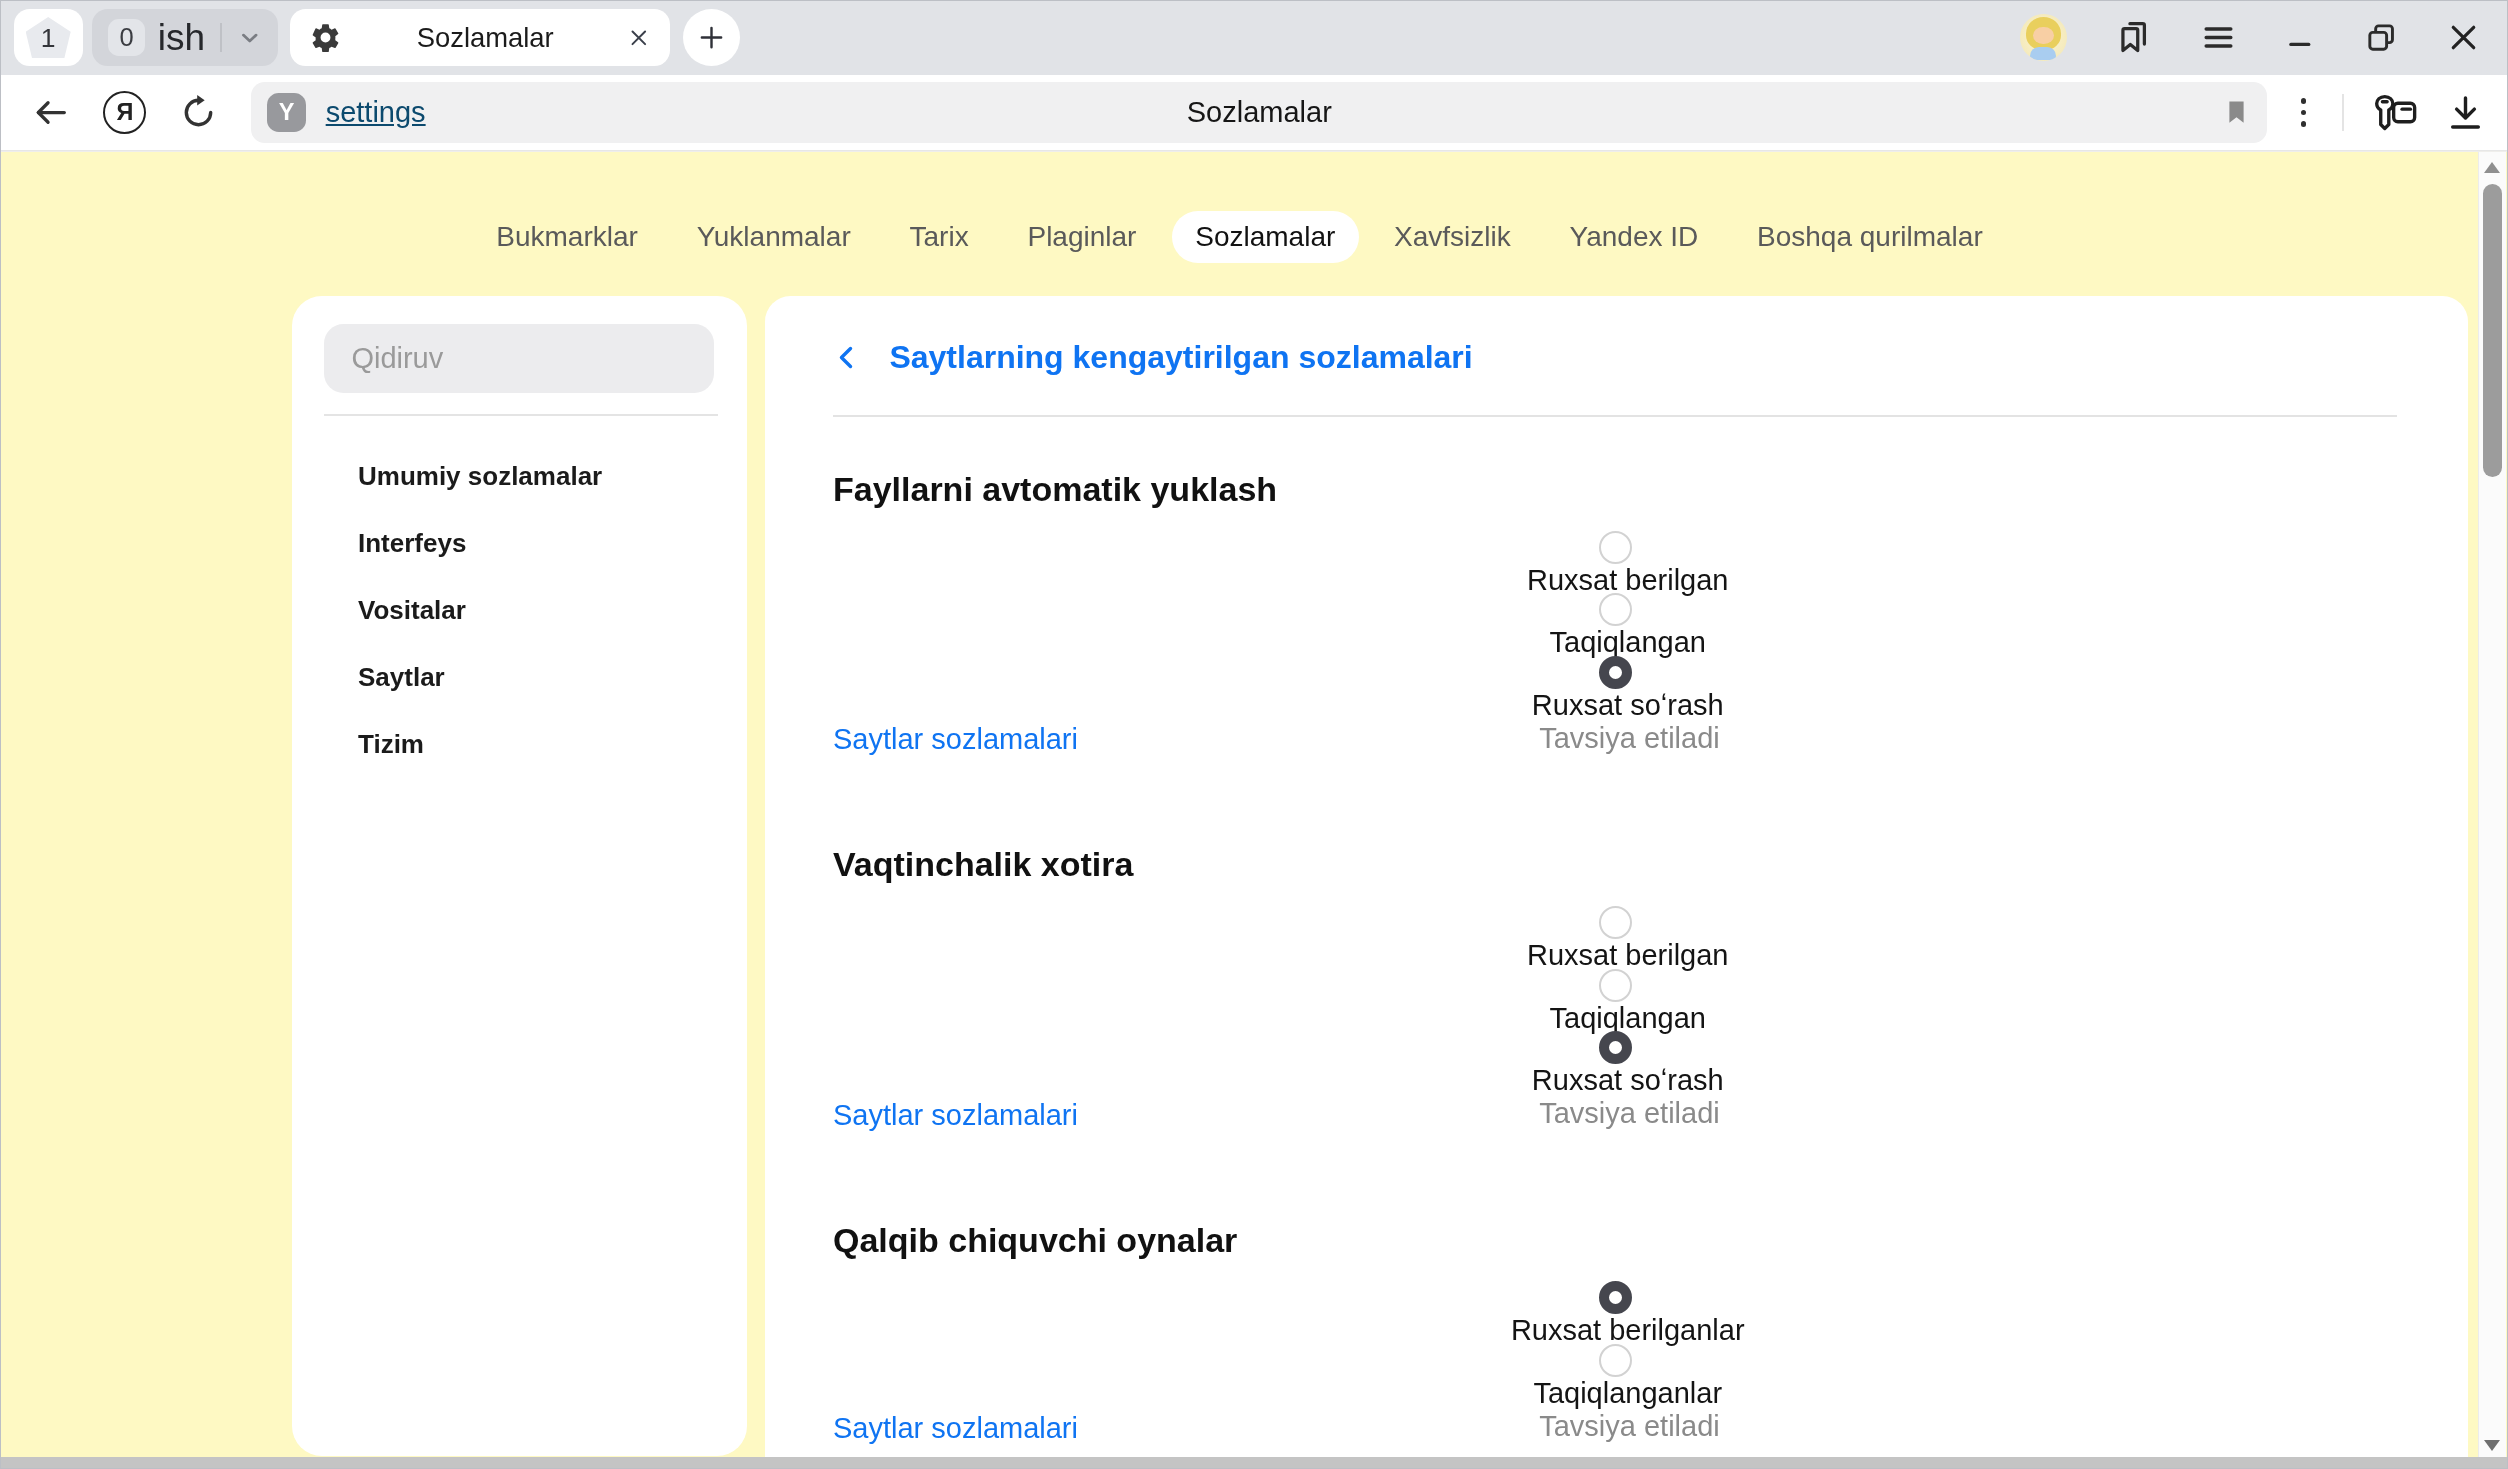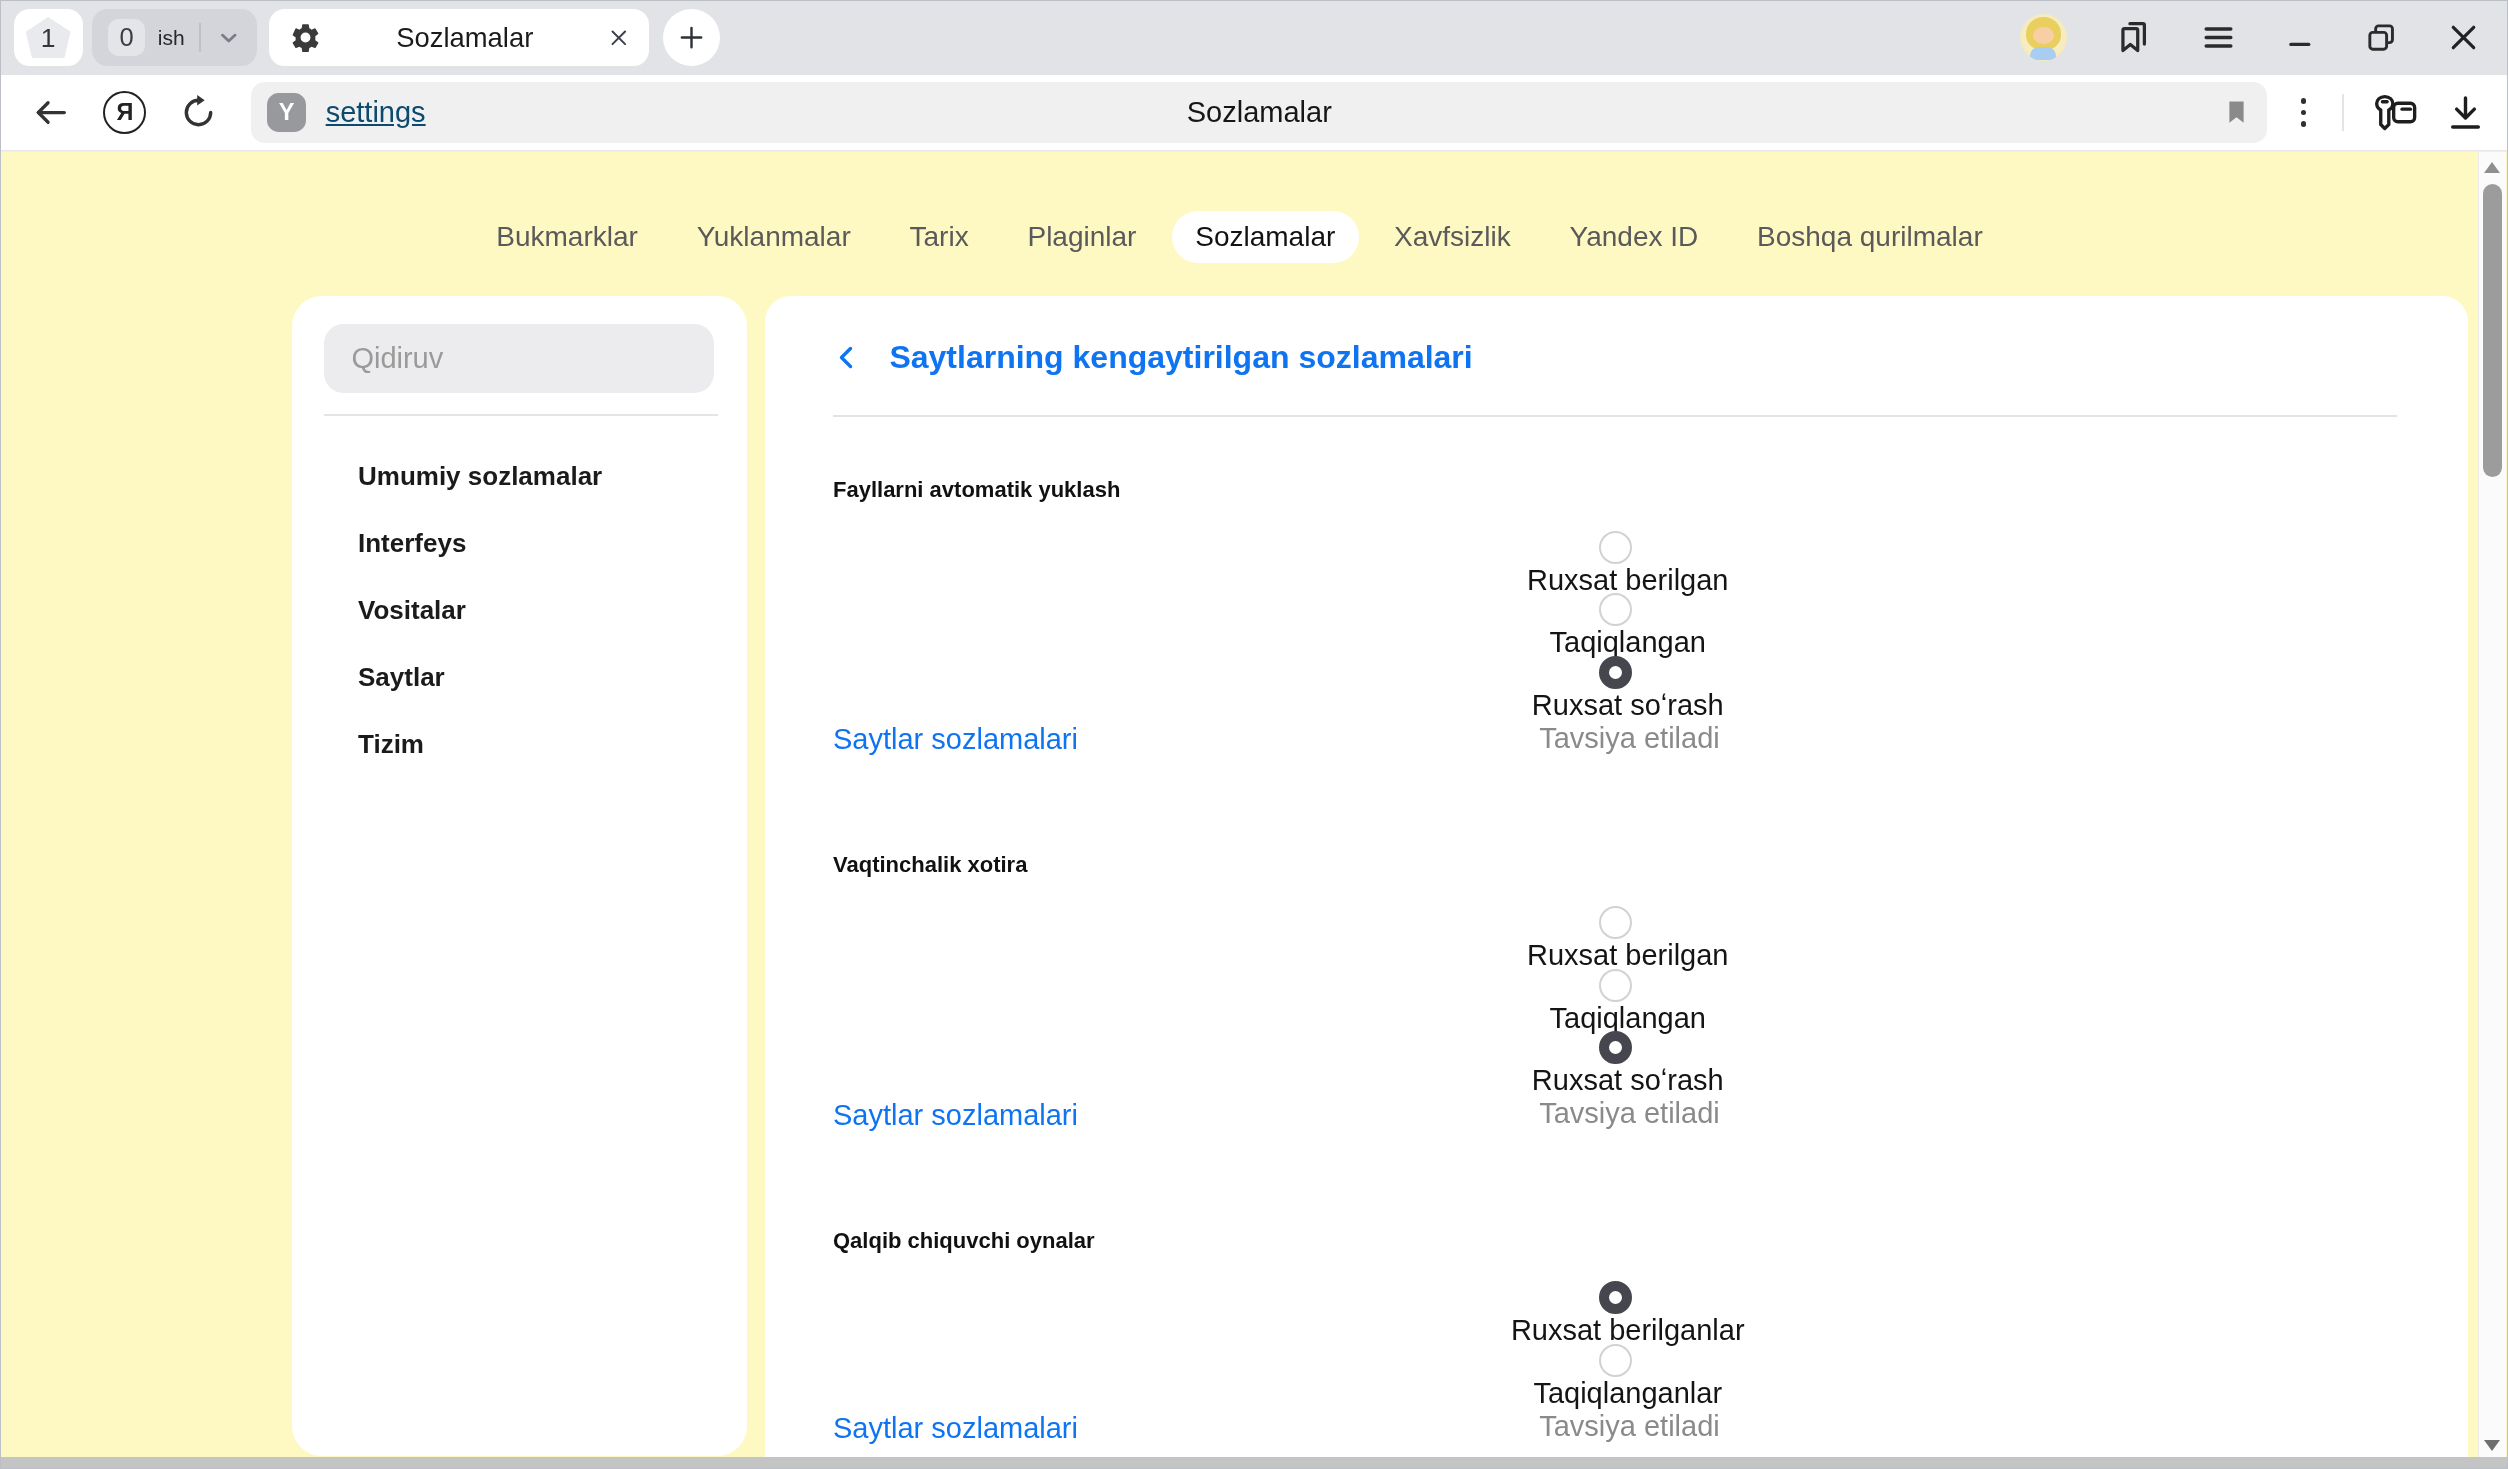--- a/index.html
+++ b/index.html
@@ -12,21 +12,21 @@
             display:flex;align-items:center;padding:0 13.7px;box-sizing:border-box;}
   .tab-counter{width:69px;height:57px;background:#fff;border-radius:15.7px;display:flex;
                align-items:center;justify-content:center;margin-right:9.8px;}
   .pentagon{width:45px;height:41px;background:#e8eaee;display:flex;align-items:center;justify-content:center;
             clip-path:polygon(50% 0,100% 36%,86% 100%,14% 100%,0 36%);
             font-size:26.5px;color:#33353a;padding-top:2px;box-sizing:border-box;}
   .tab-group{height:57px;background:#d3d5da;border-radius:15.7px;display:flex;align-items:center;
              padding:0 15.7px;margin-right:11.8px;}
   .zero-chip{width:37px;height:37px;background:#e3e5e9;border-radius:10.8px;display:flex;align-items:center;
              justify-content:center;font-size:25.5px;color:#3b3d42;}
-  .group-name{font-size:21px;color:#26282c;margin-left:12.7px;}
+  .group-name{font-size:37px;color:#26282c;margin-left:12.7px;}
   .group-div{width:2px;height:29px;background:#bfc1c6;margin:0 14.7px;}
   .tab-active{width:380px;height:57px;background:#fff;border-radius:15.7px;display:flex;align-items:center;
               padding:0 19.6px;box-sizing:border-box;margin-right:13.7px;}
   .tab-title{flex:1;text-align:center;font-size:27.4px;color:#1b1b1b;}
   .tab-add{width:57px;height:57px;border-radius:50%;background:#fff;display:flex;align-items:center;justify-content:center;}
   .strip-right{margin-left:auto;display:flex;align-items:center;gap:47px;padding-right:13.7px;}
   .iconbtn{display:flex;align-items:center;justify-content:center;}
 
   .avatar{width:47px;height:47px;border-radius:50%;background:radial-gradient(#fdf5d2,#f1e6b4);
           position:relative;overflow:hidden;}
@@ -67,21 +67,21 @@
   .sb-list{position:absolute;left:0;top:147px;width:100%;}
   .sb-item{height:67px;display:flex;align-items:center;padding-left:66px;font-size:26px;color:#1b1b1b;cursor:default;font-weight:bold;}
 
   .main-card{position:absolute;left:765px;top:144px;width:1703px;height:1173px;background:#fff;
              border-radius:25.5px 25.5px 0 0;padding:37px 71px 0 68px;box-sizing:border-box;overflow:hidden;}
   .back-header{display:flex;align-items:center;gap:27.4px;height:49px;cursor:default;}
   .back-title{font-size:32px;font-weight:bold;color:var(--accent);}
   .hdr-divider{margin-top:33px;height:2px;background:#e3e3e3;}
   .section{margin-top:82px;}
   .section.first{margin-top:51px;}
-  .sec-title{font-size:22px;font-weight:bold;color:#111;line-height:43px;margin:0;}
+  .sec-title{font-size:34px;font-weight:bold;color:#111;line-height:43px;margin:0;}
   .radio-row{margin-top:19.6px;height:43px;display:flex;align-items:center;cursor:default;flex-direction:column;}
   .radio{width:33px;height:33px;border-radius:50%;box-sizing:border-box;background:#fff;border:2px solid #d2d2d2;flex:none;}
   .radio.sel{border:10.8px solid #45464e;}
   .radio-label{font-size:29px;color:#141414;margin-left:25.5px;}
   .radio-note{font-size:29px;color:#8a8a8a;margin-left:29px;}
   .settings-link{display:inline-block;margin-top:19.6px;height:43px;line-height:43px;font-size:29px;
                  color:var(--accent);cursor:pointer;text-decoration:none;}
 
   
   .scrollbar{position:absolute;right:2px;top:152px;bottom:11.8px;width:27.4px;background:#fbfbfb;border-left:1px solid #ececec;}

